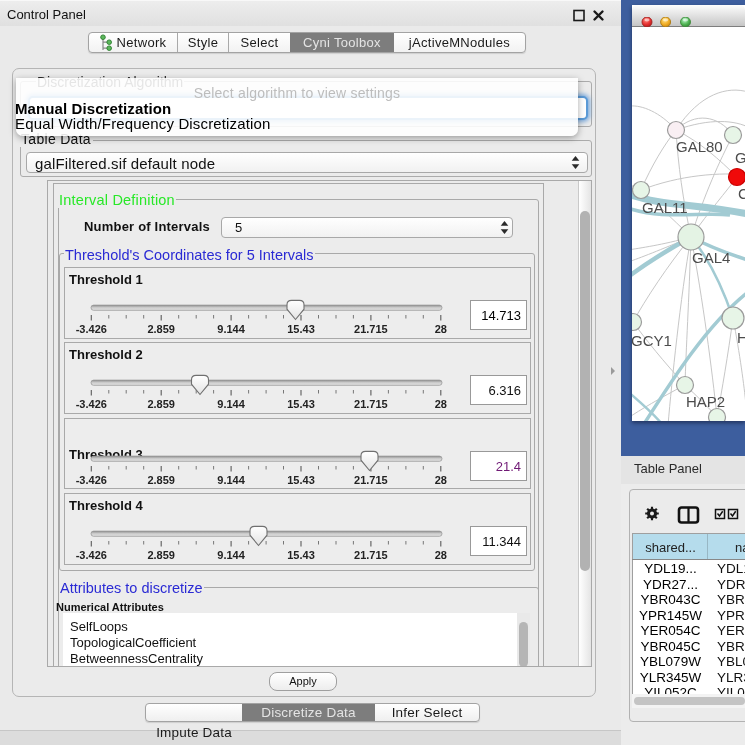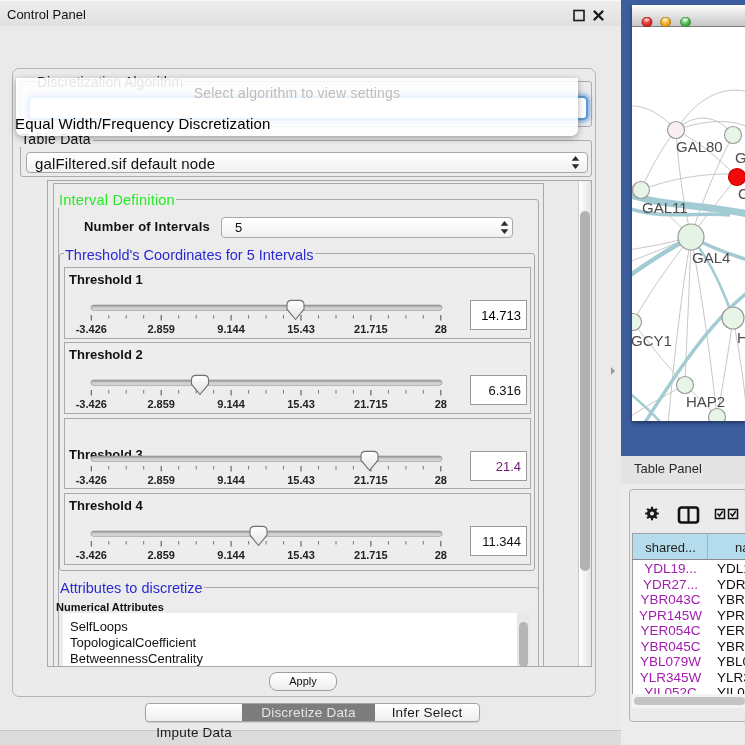--- a/index.html
+++ b/index.html
@@ -14,20 +14,34 @@
 
   <div class="abs" style="left:0;top:0;width:621px;height:26px;background:linear-gradient(#ededed,#e0e0e0);border-top:1px solid #f8f8f8;"></div>
   <div class="abs" style="left:7px;top:7px;font-size:13px;color:#111;">Control Panel</div>
   <svg class="abs" style="left:572px;top:9px;" width="36" height="14" viewBox="0 0 36 14">
     <rect x="2" y="1.5" width="10" height="10" fill="none" stroke="#1a1a1a" stroke-width="1.6"></rect>
     <path d="M22.5 2.5 L30.5 10.5 M30.5 2.5 L22.5 10.5" stroke="#1a1a1a" stroke-width="2.4" stroke-linecap="round"></path>
   </svg>
 
   <div class="abs" style="left:0;top:730px;width:621px;height:15px;background:#dcdcdc;border-top:1px solid #c6c6c6;"></div>
 
+  <div class="abs" style="left:88px;top:32px;height:21px;display:flex;color:#1a1a1a;
+       border:1px solid #a3a3a3;border-radius:4px;background:linear-gradient(#ffffff,#f2f2f2);box-shadow:0 1px 1px rgba(0,0,0,0.12);font-size:13px;letter-spacing:0.3px;">
+    <div style="width:89px;display:flex;align-items:center;justify-content:center;border-right:1px solid #a9a9a9;">
+      <svg width="12" height="18" viewBox="0 0 12 18" style="margin-right:5px;">
+        <path d="M3 4 V16 M3 8.2 H8.8 M3 14.2 H8.8" stroke="#898989" stroke-width="1.2" fill="none"></path>
+        <circle cx="3" cy="3.2" r="2.3" fill="#5cb85c" stroke="#2c7d2f" stroke-width="0.9"></circle>
+        <circle cx="9.2" cy="8.2" r="2.3" fill="#5cb85c" stroke="#2c7d2f" stroke-width="0.9"></circle>
+        <circle cx="9.2" cy="14.2" r="2.3" fill="#5cb85c" stroke="#2c7d2f" stroke-width="0.9"></circle>
+      </svg>Network</div>
+    <div style="width:51px;display:flex;align-items:center;justify-content:center;border-right:1px solid #a9a9a9;">Style</div>
+    <div style="width:61px;display:flex;align-items:center;justify-content:center;">Select</div>
+    <div style="width:104px;display:flex;align-items:center;justify-content:center;background:#7d7d7d;color:#e4e4e4;">Cyni Toolbox</div>
+    <div style="width:131px;display:flex;align-items:center;justify-content:center;border-radius:0 4px 4px 0;">jActiveMNodules</div>
+  </div>
 
   <div class="abs" style="left:12px;top:68px;width:584px;height:629px;background:#ebebeb;border:1px solid #b5b5b5;border-radius:7px;"></div>
 
   <div class="abs" style="left:20px;top:81px;width:572px;height:46px;border:1px solid #ababab;border-radius:3px;"></div>
   <div class="abs" style="left:36px;top:74px;font-size:14px;color:#2a2a2a;background:#ebebeb;padding:0 1px;">Discretization Algorithm</div>
   <div class="abs" style="left:28px;top:96px;width:560px;height:24px;background:#fff;border:2px solid #5b9ad6;border-radius:5px;box-shadow:0 0 4px 2px rgba(90,150,215,0.75);"></div>
 
   <div class="abs" style="left:20px;top:140px;width:572px;height:37px;border:1px solid #ababab;border-radius:3px;"></div>
   <div class="abs" style="left:19px;top:131px;font-size:14px;letter-spacing:0.3px;color:#111;background:#ebebeb;padding:0 2px;">Table Data</div>
   <div class="abs" style="left:26px;top:152px;width:562px;height:21px;background:linear-gradient(#ffffff,#f1f1f1);border:1px solid #a8a8a8;border-radius:4px;"></div>
@@ -255,20 +269,21 @@
 
   <div class="abs" style="left:145px;top:703px;height:19px;display:flex;font-size:13.5px;letter-spacing:0.2px;color:#1a1a1a;
        border:1px solid #a3a3a3;border-radius:4px;background:linear-gradient(#ffffff,#efefef);box-shadow:0 1px 1px rgba(0,0,0,0.12);">
     <div style="width:96px;display:flex;align-items:center;justify-content:center;margin-top:28px;">Impute Data</div>
     <div style="width:133px;display:flex;align-items:center;justify-content:center;background:#7d7d7d;color:#e4e4e4;">Discretize Data</div>
     <div style="width:104px;display:flex;align-items:center;justify-content:center;border-radius:0 4px 4px 0;">Infer Select</div>
   </div>
 
   <div class="abs" style="left:16px;top:78px;width:562px;height:58px;background:rgba(255,255,255,0.88);border-radius:0 0 7px 7px;box-shadow:0 2px 7px rgba(0,0,0,0.35);z-index:10;"></div>
   <div class="abs" style="left:16px;top:85px;width:562px;text-align:center;font-size:14px;letter-spacing:0.2px;color:#bdbdbd;z-index:11;">Select algorithm to view settings</div>
+  <div class="abs" style="left:15px;top:100px;font-size:15px;font-weight:bold;letter-spacing:0.1px;color:#000;z-index:11;">Manual Discretization</div>
   <div class="abs" style="left:15px;top:115px;font-size:15px;letter-spacing:0.15px;color:#000;z-index:11;">Equal Width/Frequency Discretization</div>
 
   <svg class="abs" style="left:610px;top:367px;" width="6" height="8" viewBox="0 0 6 8">
       <path d="M1 0 L5 4 L1 8 Z" fill="#9a9a9a"></path>
     </svg>
 </div>
 
 <div class="abs" style="left:621px;top:0;width:124px;height:456px;background:#3d5e9e;"></div>
 
 <div class="abs" style="left:632px;top:5px;width:113px;height:416px;background:#fff;box-shadow:0 2px 4px rgba(0,0,20,0.45);">
@@ -375,17 +390,17 @@
       <rect x="83.5" y="3.5" width="9" height="9" stroke-width="1.5"></rect>
       <path d="M85.5 7.5 l2 2.4 l3.2-4.6" stroke-width="1.5"></path>
     </g>
   </svg>
   <div class="abs" style="left:11px;top:77px;width:113px;height:175px;background:#fff;border:1px solid #9f9f9f;border-right:none;"></div>
   <div class="abs" style="left:12px;top:78px;width:75px;height:25px;background:#b5dcec;border-right:1px solid #98b7c4;"></div>
   <div class="abs" style="left:87px;top:78px;width:37px;height:25px;background:#b5dcec;"></div>
   <div class="abs" style="left:12px;top:84px;width:75px;text-align:center;font-size:13px;color:#222;">shared...</div>
   <div class="abs" style="left:114px;top:84px;font-size:13px;color:#222;">na</div>
   <div class="abs" style="left:11px;top:103px;width:113px;height:1px;background:#888;"></div>
-  <div class="abs" style="left:12px;top:105px;width:75px;text-align:center;font-size:13.5px;color:#a21caf;line-height:15.5px;">YDL19...<br>YDR27...<br>YBR043C<br>YPR145W<br>YER054C<br>YBR045C<br>YBL079W<br>YLR345W<br>YIL052C</div>
+  <div class="abs" style="left:12px;top:105px;width:75px;text-align:center;font-size:13.5px;color:#000000;line-height:15.5px;">YDL19...<br>YDR27...<br>YBR043C<br>YPR145W<br>YER054C<br>YBR045C<br>YBL079W<br>YLR345W<br>YIL052C</div>
   <div class="abs" style="left:96px;top:105px;width:40px;font-size:13.5px;color:#111;line-height:15.5px;">YDL1<br>YDR2<br>YBR0<br>YPR1<br>YER0<br>YBR0<br>YBL0<br>YLR3<br>YIL0</div>
   <div class="abs" style="left:11px;top:238px;width:113px;height:14px;background:#f3f3f3;"></div>
   <div class="abs" style="left:13px;top:241px;width:111px;height:8px;background:#c4c4c4;border-radius:4px;"></div>
 </div>
 
 </body></html>

